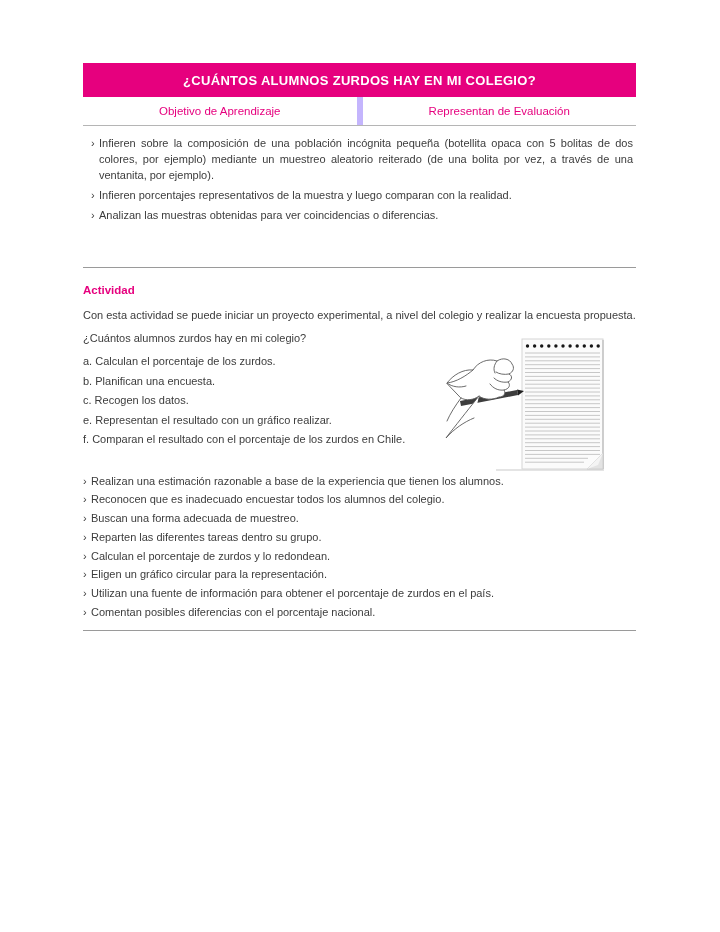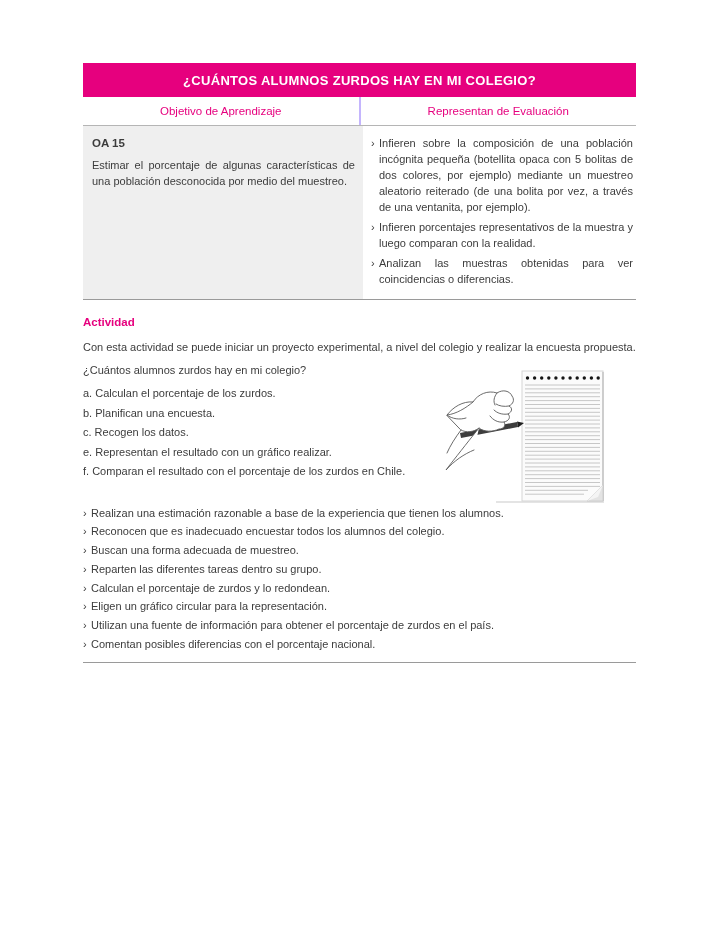--- a/index.html
+++ b/index.html
@@ -15,21 +15,21 @@
   .title-bar {
     height:34px; background:#e6007e; color:#ffffff;
     display:flex; align-items:center; justify-content:center;
     font-size:13px; font-weight:bold; letter-spacing:.3px;
   }
   .head-row { display:flex; height:28px; border-bottom:1px solid #b5b5b5; }
   .head-cell {
     flex:1; display:flex; align-items:center; justify-content:center;
     color:#e6007e; font-size:11.5px;
   }
-  .head-cell.first { border-right:2px solid #c4b5fd; }
+  .head-cell.first { border-right:6px solid #c4b5fd; }
   .body-row { display:flex; min-height:141px; font-size:11px; line-height:16px; }
   .cell-obj { flex:1; background:#efefef; padding:8px 8px 8px 9px; box-sizing:border-box; }
   .cell-ind { flex:1; padding:9px 2px 8px 8px; box-sizing:border-box; }
   .oa-code { font-weight:bold; font-size:11.5px; margin:1px 0 6px; }
   .oa-text { text-align:justify; }
 
   ul.blist { list-style:none; margin:0; padding:0; }
   ul.blist li { display:flex; margin-bottom:4px; }
   .bullet { flex:0 0 8px; width:8px; }
   .btext { flex:1; text-align:justify; padding-right:1px; }
@@ -57,24 +57,20 @@
 
 <div class="content">
 
   <div class="oa-table">
     <div class="title-bar">¿CUÁNTOS ALUMNOS ZURDOS HAY EN MI COLEGIO?</div>
     <div class="head-row">
       <div class="head-cell first">Objetivo de Aprendizaje</div>
       <div class="head-cell">Representan de Evaluación</div>
     </div>
     <div class="body-row">
-      <div class="cell-obj">
-        <div class="oa-code">OA 15</div>
-        <div class="oa-text">Estimar el porcentaje de algunas características de una población desconocida por medio del muestreo.</div>
-      </div>
       <div class="cell-ind">
         <ul class="blist">
           <li>
             <span class="bullet">›</span>
             <span class="btext">Infieren sobre la composición de una población incógnita pequeña (botellita opaca con 5 bolitas de dos colores, por ejemplo) mediante un muestreo aleatorio reiterado (de una bolita por vez, a través de una ventanita, por ejemplo).</span>
           </li>
           <li>
             <span class="bullet">›</span>
             <span class="btext">Infieren porcentajes representativos de la muestra y luego comparan con la realidad.</span>
           </li>

